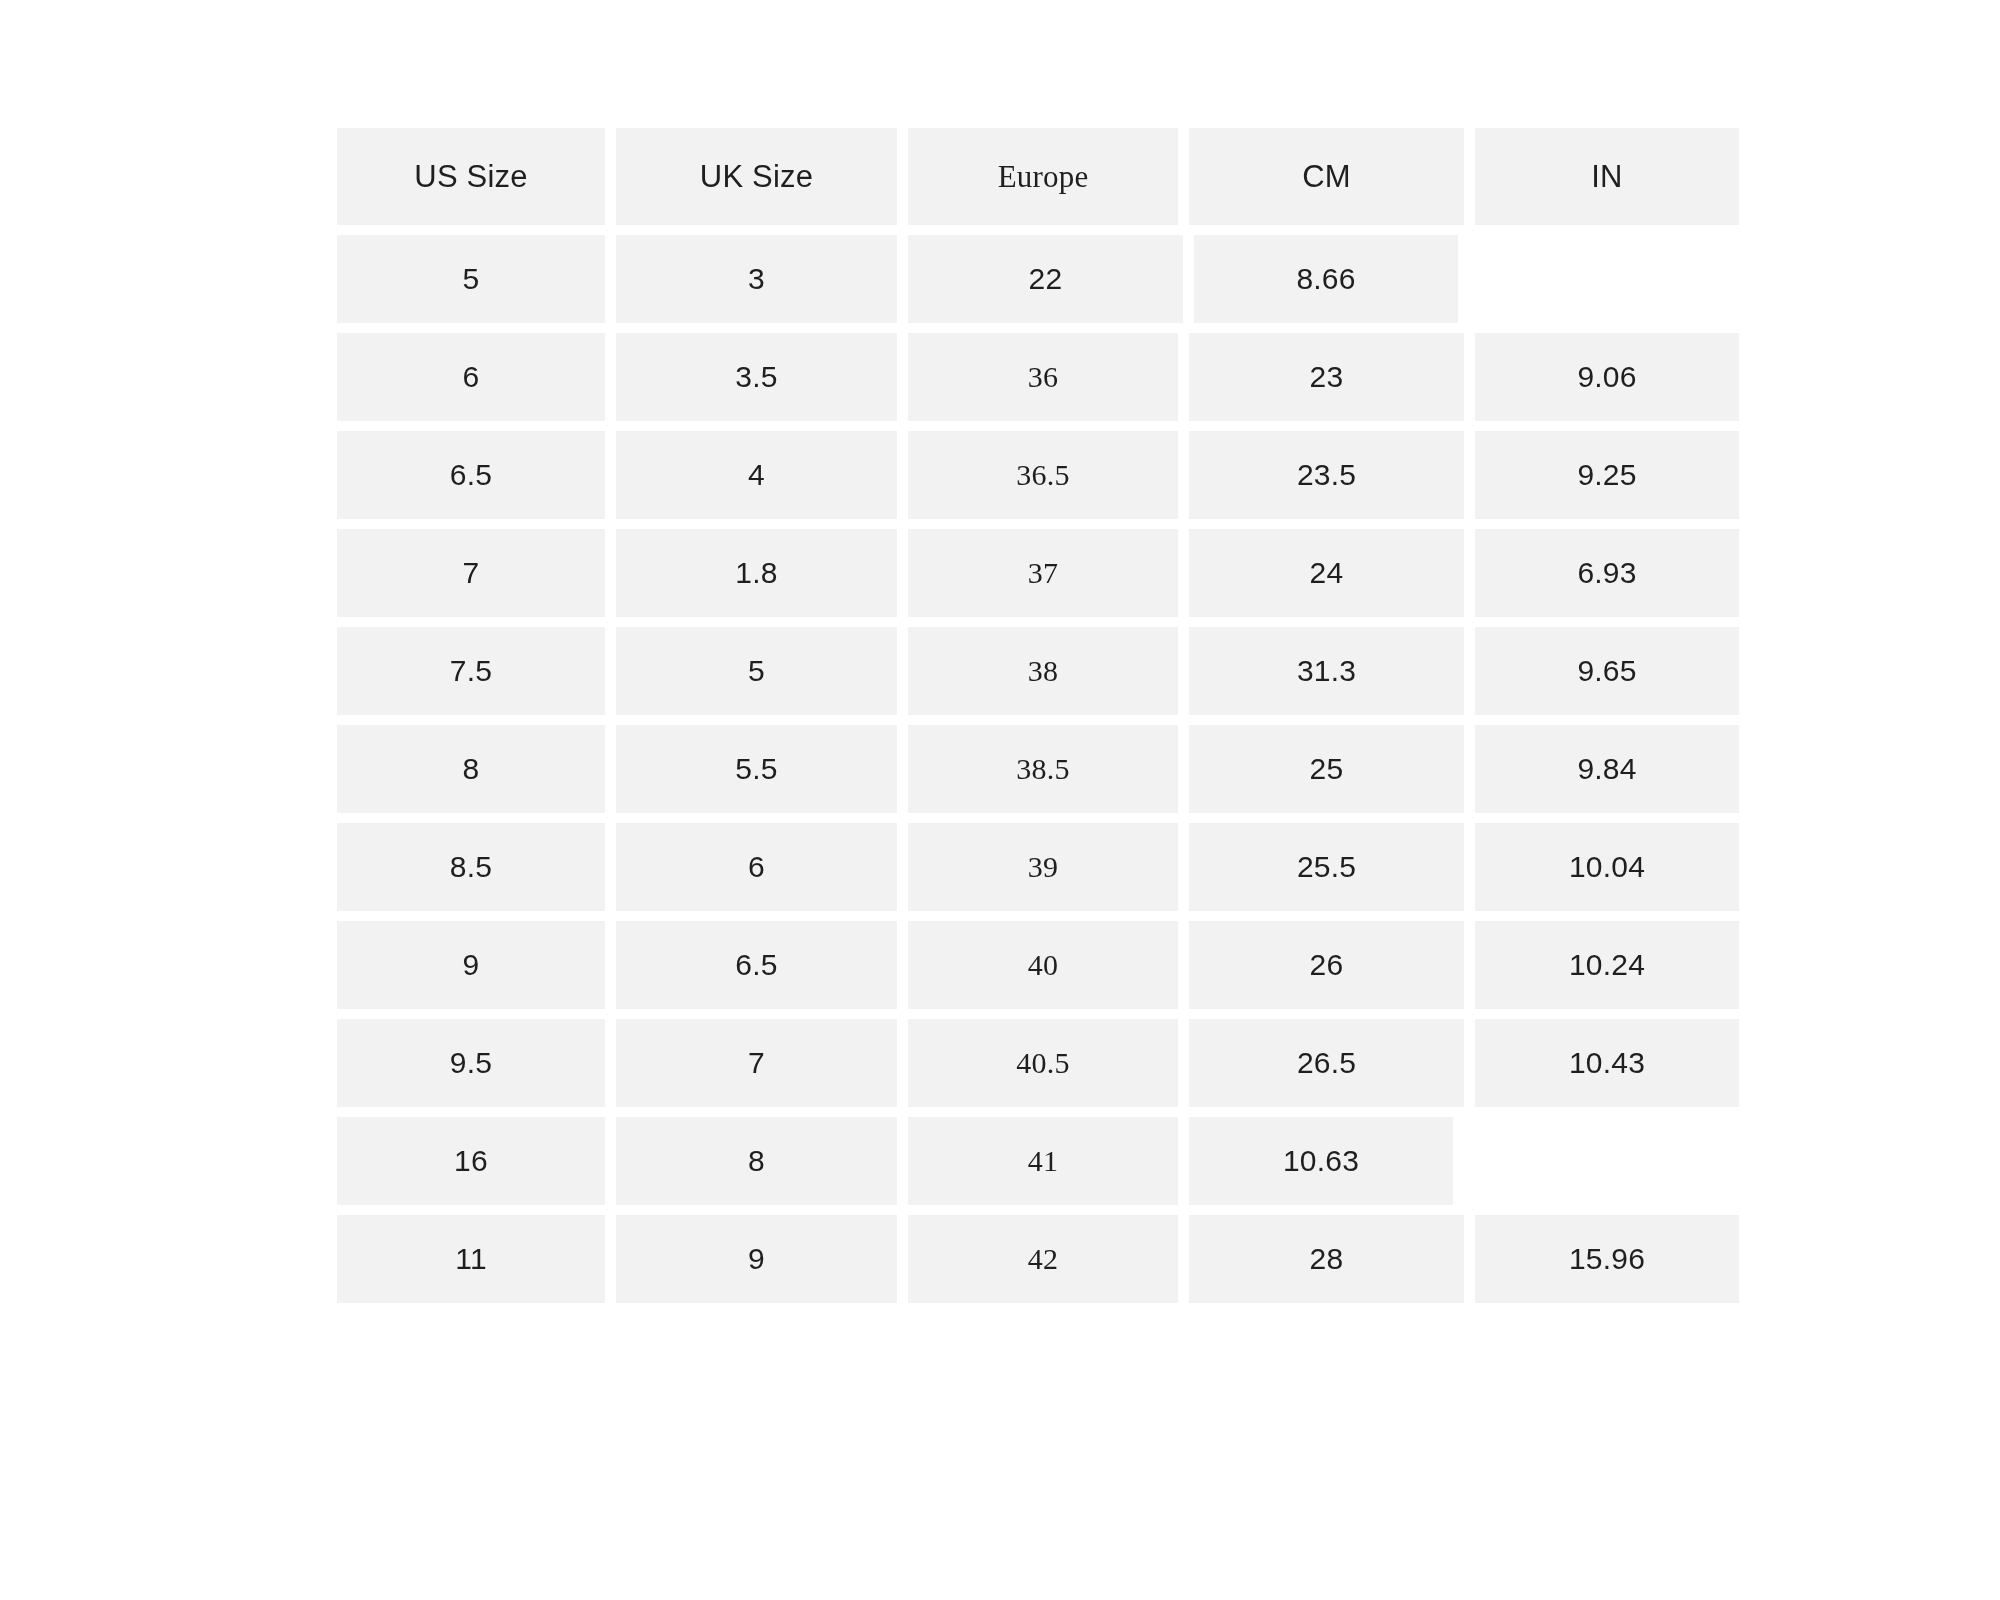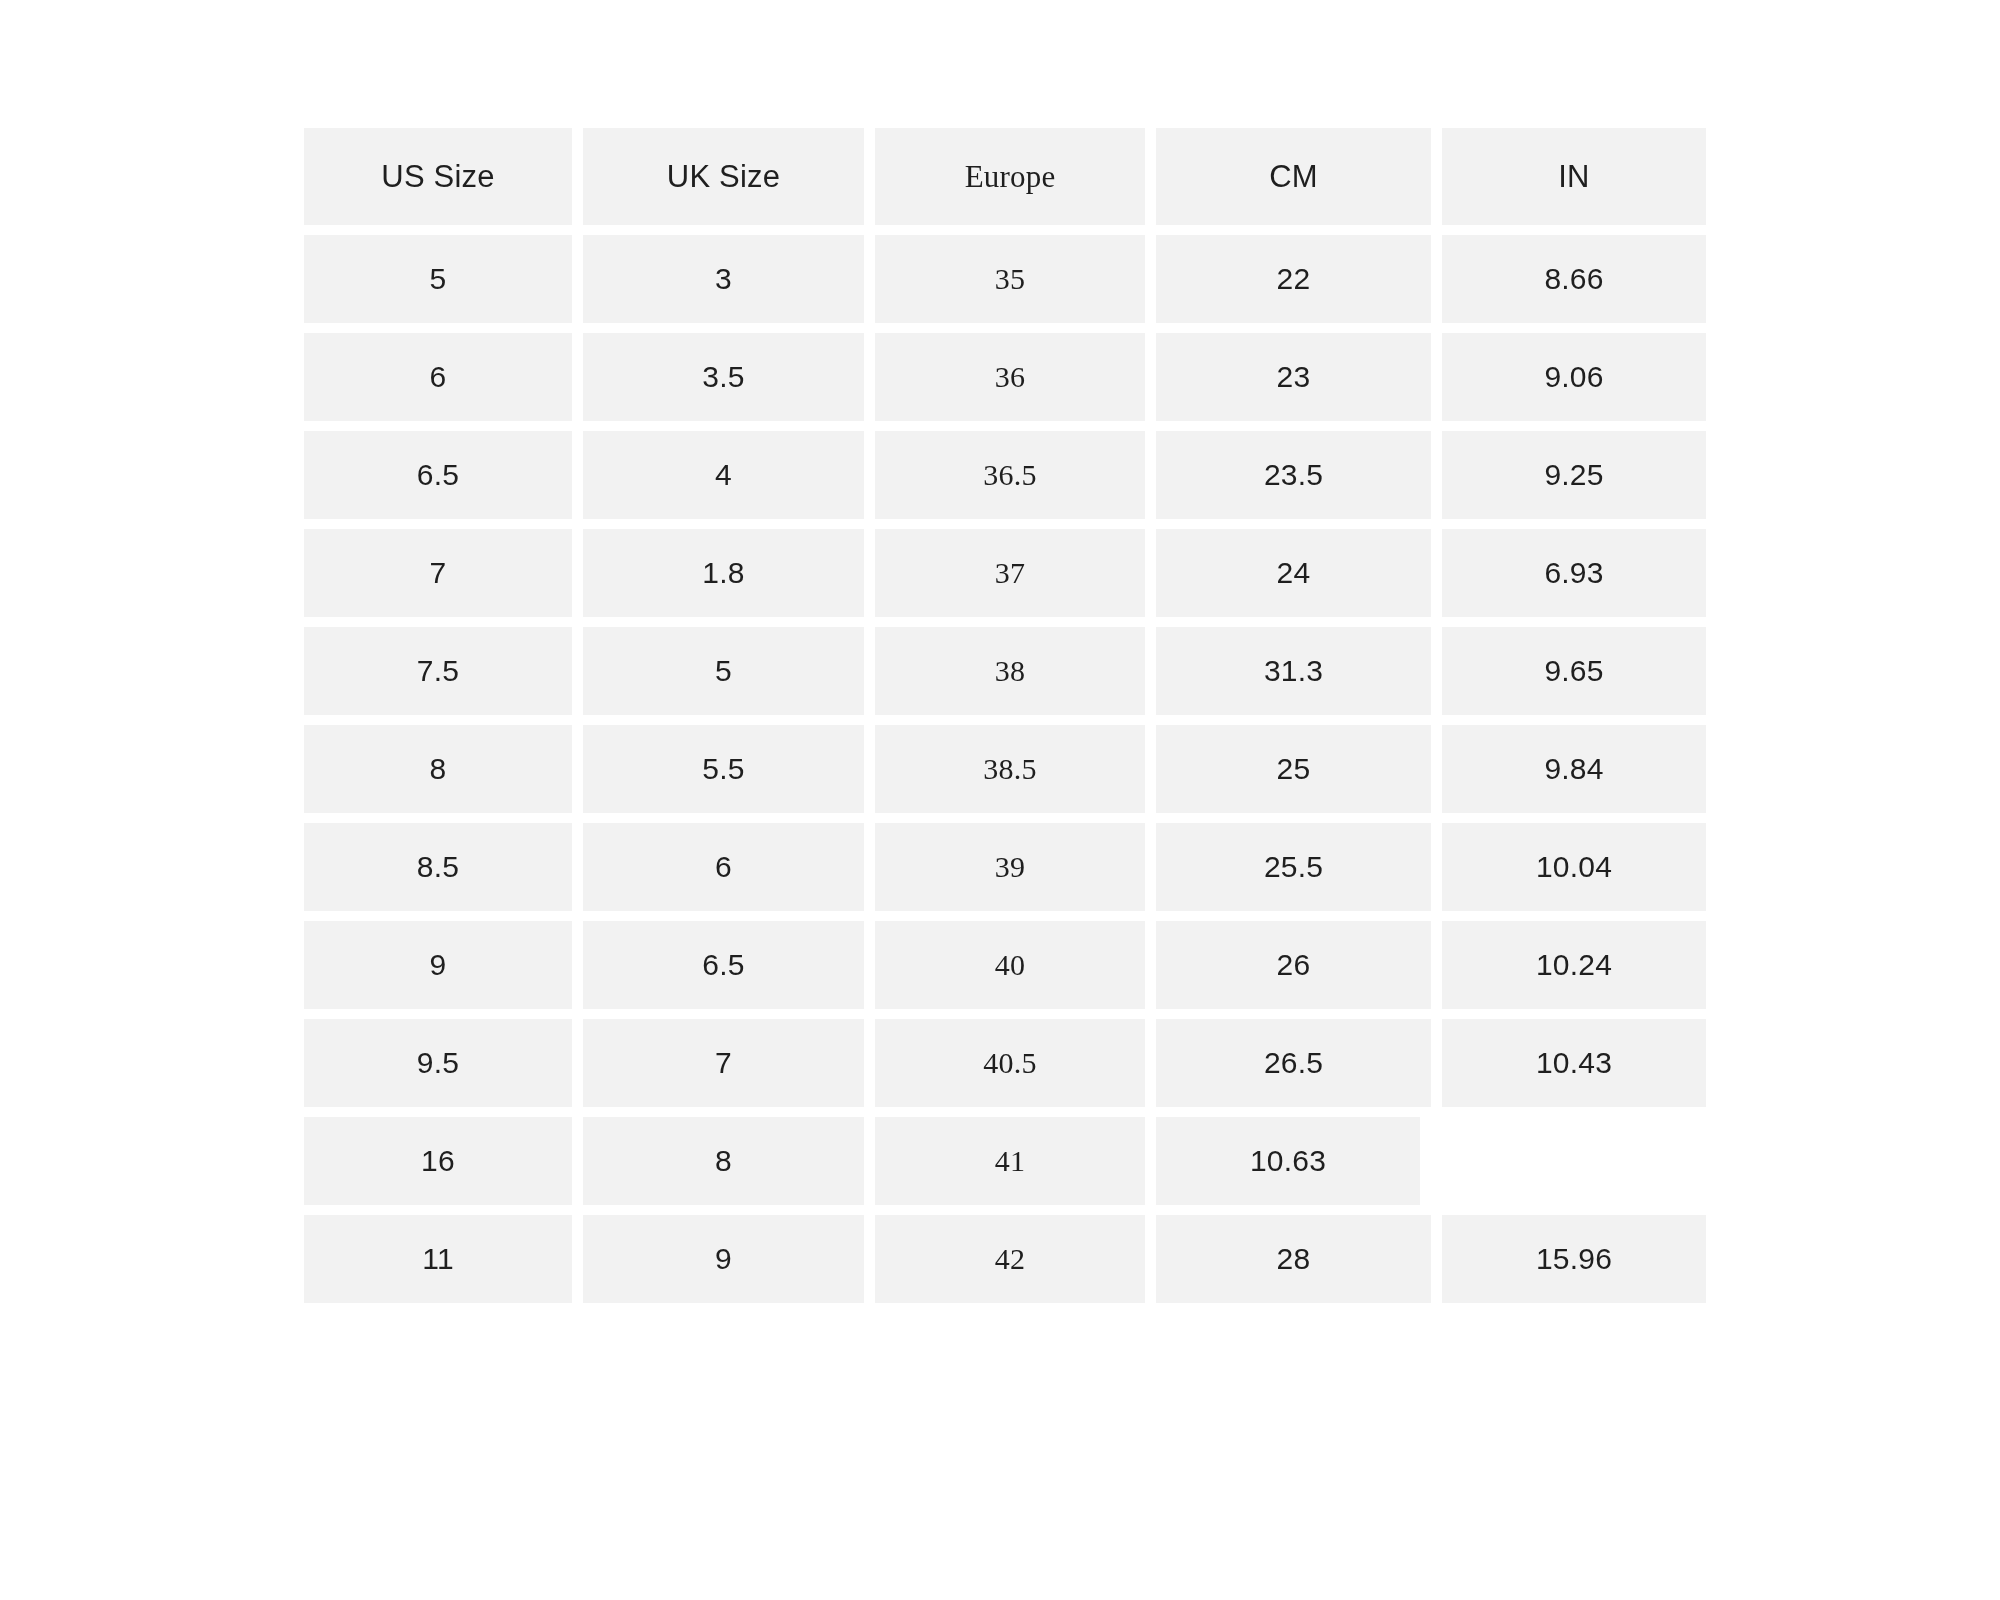--- a/index.html
+++ b/index.html
@@ -17,21 +17,21 @@
   .page {
     position: relative;
     width: 2000px;
     height: 1600px;
     background: #ffffff;
     overflow: hidden;
   }
 
   .size-table {
     position: absolute;
-    left: 304px;
+    left: 337px;
     top: 128px;
     width: 1358px;
     display: flex;
     flex-direction: column;
     gap: 10px;
   }
 
   .table-row {
     display: flex;
     gap: 11px;
@@ -74,21 +74,20 @@
       <div class="table-row header-row">
         <div class="cell col-1">US Size</div>
         <div class="cell col-2">UK Size</div>
         <div class="cell col-3">Europe</div>
         <div class="cell col-4">CM</div>
         <div class="cell col-5">IN</div>
       </div>
       <div class="table-row body-row">
         <div class="cell col-1">5</div>
         <div class="cell col-2">3</div>
-        <div class="cell col-3">35</div>
         <div class="cell col-4">22</div>
         <div class="cell col-5">8.66</div>
       </div>
       <div class="table-row body-row">
         <div class="cell col-1">6</div>
         <div class="cell col-2">3.5</div>
         <div class="cell col-3">36</div>
         <div class="cell col-4">23</div>
         <div class="cell col-5">9.06</div>
       </div>

